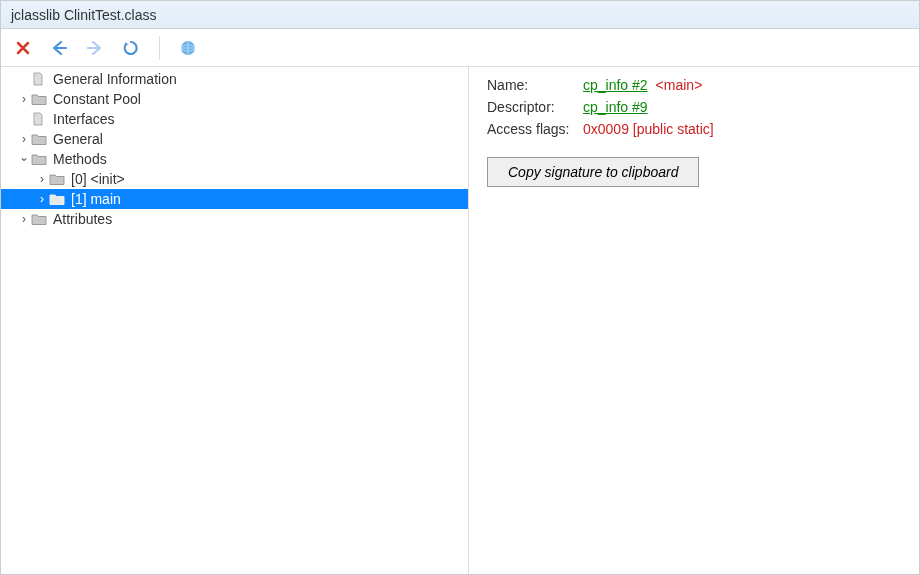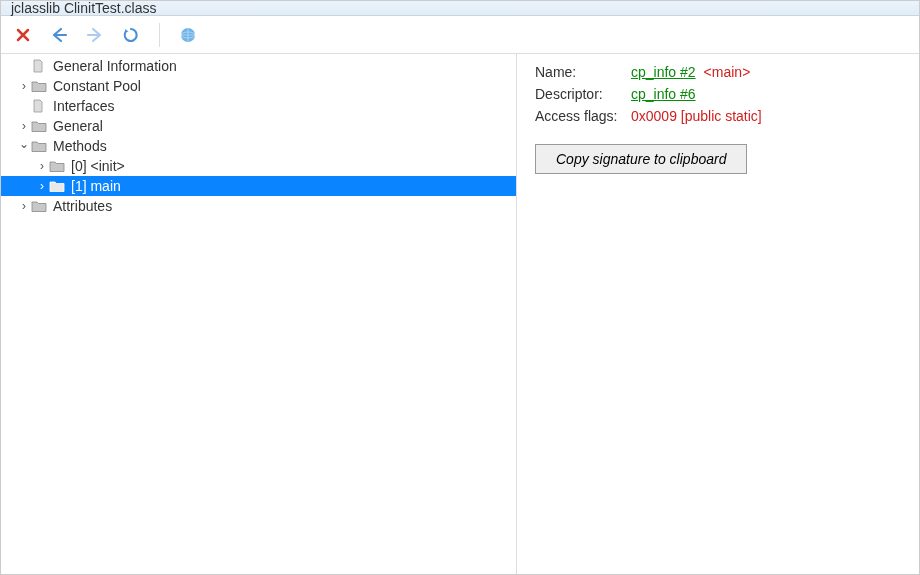--- a/index.html
+++ b/index.html
@@ -1,22 +1,22 @@
 <!DOCTYPE html>
 <html><head>
   <meta charset="utf-8">
   <style>
     * { box-sizing: border-box; margin: 0; padding: 0; font-family: "Segoe UI", Tahoma, sans-serif; }
     body { width: 920px; height: 575px; background: #fff; border: 1px solid #ccc; display: flex; flex-direction: column; }
-    .titlebar { height: 15px; background: linear-gradient(#eaf3fb, #e1ecf7); border-bottom: 1px solid #c8d4e0; display: flex; align-items: center; padding-left: 10px; font-size: 14px; color: #333; }
+    .titlebar { height: 28px; background: linear-gradient(#eaf3fb, #e1ecf7); border-bottom: 1px solid #c8d4e0; display: flex; align-items: center; padding-left: 10px; font-size: 14px; color: #333; }
     .toolbar { height: 38px; border-bottom: 1px solid #ddd; display: flex; align-items: center; padding-left: 10px; gap: 12px; }
     .tb-btn { width: 24px; height: 24px; display: flex; align-items: center; justify-content: center; cursor: pointer; }
     .sep { width: 1px; height: 24px; background: #ddd; margin: 0 4px; }
     .main { flex: 1; display: flex; }
-    .tree { width: 516px; border-right: 1px solid #ddd; overflow: auto; font-size: 14px; color: #333; padding-top: 2px; }
+    .tree { width: 468px; border-right: 1px solid #ddd; overflow: auto; font-size: 14px; color: #333; padding-top: 2px; }
     .row { height: 20px; display: flex; align-items: center; padding-left: 16px; cursor: pointer; white-space: nowrap; }
     .row.selected { background: #0a84ff; color: #fff; }
     .chev { width: 14px; text-align: center; font-size: 12px; color: #555; display: inline-block; }
     .row.selected .chev { color: #fff; }
     .doc-ic, .fld-ic { width: 16px; height: 14px; margin-right: 6px; display: inline-flex; align-items: center; }
     .lbl { }
     .indent1 { padding-left: 34px; }
     .detail { flex: 1; padding: 10px 18px; font-size: 14px; color: #333; }
     .drow { display: flex; align-items: flex-end; margin-bottom: 6px; }
     .dlabel { min-width: 96px; }
@@ -139,21 +139,21 @@
       </div>
     </div>
   <div class="detail">
     <div class="drow">
       <span class="dlabel">Name:</span>
       <span class="link">cp_info #2</span>
       <span class="red">&lt;main&gt;</span>
     </div>
     <div class="drow">
       <span class="dlabel">Descriptor:</span>
-      <span class="link">cp_info #6</span>
+      <span class="link">cp_info #9</span>
     </div>
     <div class="drow">
       <span class="dlabel">Access flags:</span>
       <span class="red">0x0009 [public static]</span>
     </div>
     <button class="btn">Copy signature to clipboard</button>
   </div>
 </div>
 
 </body></html>

